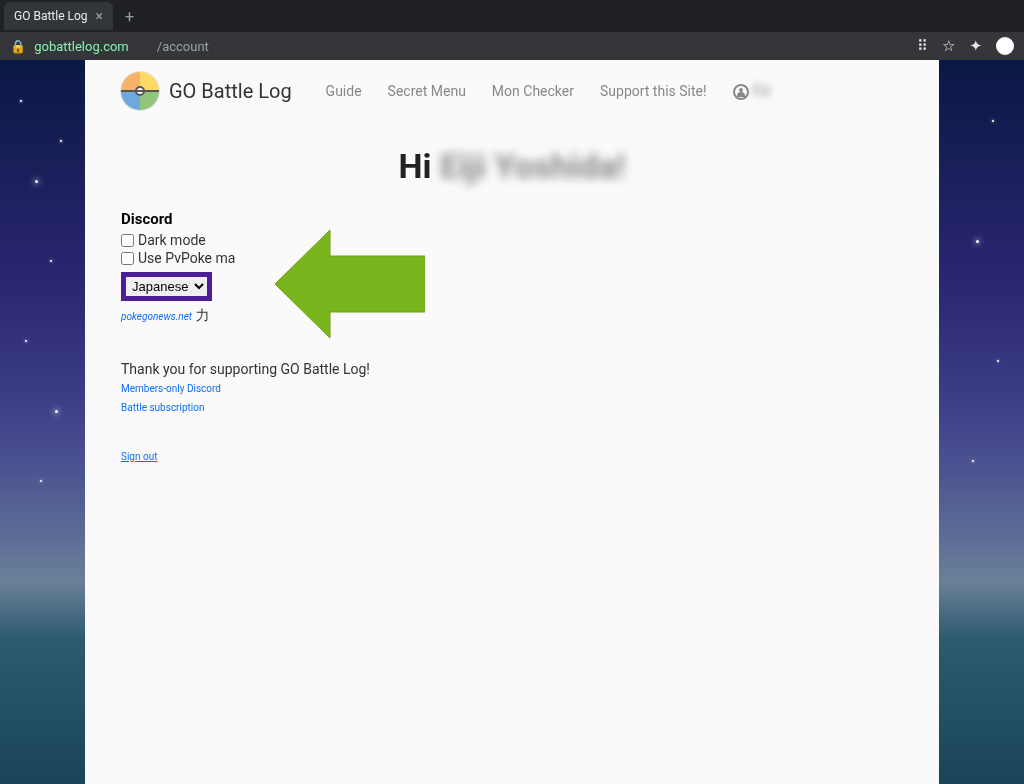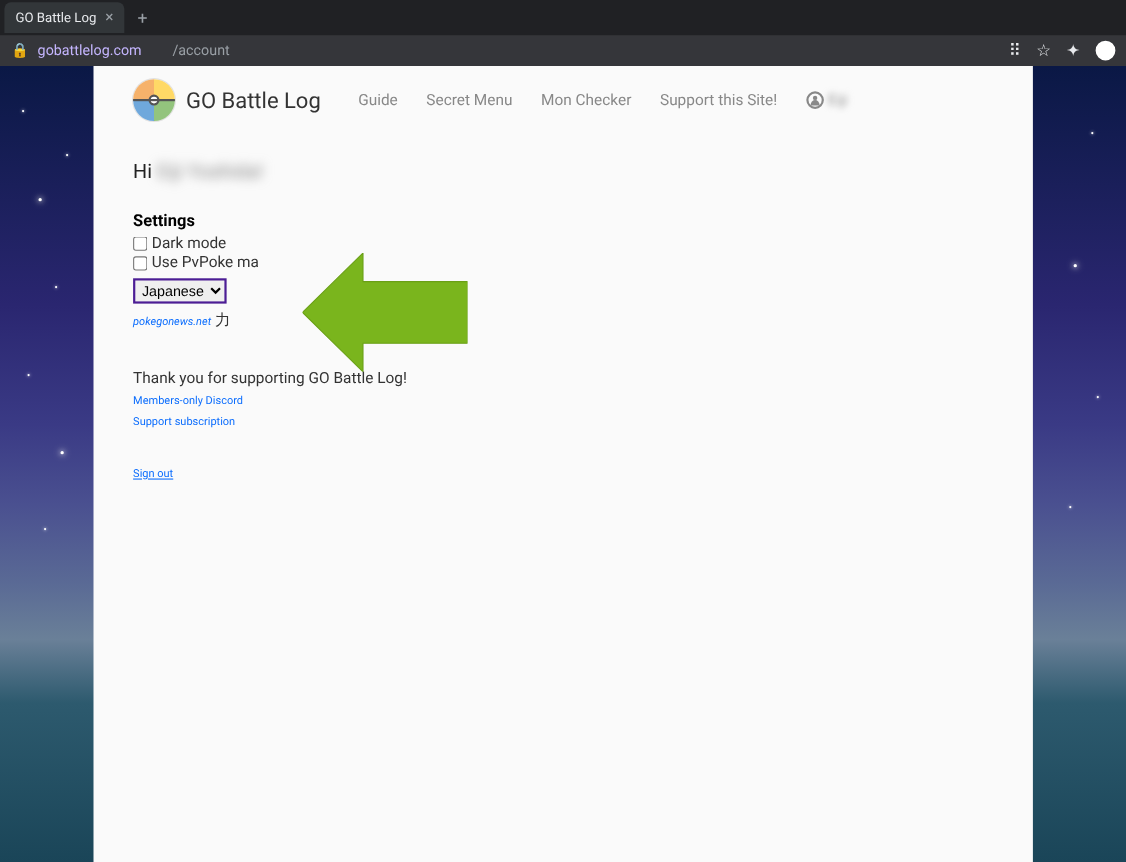--- a/index.html
+++ b/index.html
@@ -47,21 +47,21 @@
     .address-bar {
       height: 28px;
       background: #35363a;
       display: flex;
       align-items: center;
       padding: 0 10px;
       color: #9aa0a6;
       font-size: 13px;
       gap: 8px;
     }
-    .address-bar .url-host { color: #c4b5fd; }
+    .address-bar .url-host { color: #86efac; }
     .address-bar .url-path { color: #9aa0a6; margin-left: 28px; }
     .toolbar-icons {
       margin-left: auto;
       display: flex;
       gap: 14px;
       align-items: center;
       color: #e8eaed;
     }
     .toolbar-icons span { font-size: 15px; }
     
@@ -169,24 +169,25 @@
     .blurred-user {
       color: #999;
       filter: blur(3px);
       font-size: 14px;
     }
     
     .main {
       padding: 24px 36px;
     }
     .greeting {
-      font-size: 18px;
-      font-weight: normal;
+      font-size: 34px;
+      font-weight: bold;
       color: #222;
       margin-bottom: 24px;
+      text-align: center;
     }
     .greeting-name {
       filter: blur(5px);
       color: #888;
     }
     .section-title {
       font-weight: bold;
       font-size: 15px;
       margin-bottom: 4px;
     }
@@ -195,21 +196,21 @@
       align-items: center;
       gap: 4px;
       font-size: 14px;
       color: #333;
       margin: 2px 0;
     }
     .checkbox-row input { margin: 0; }
     .lang-select {
       margin: 4px 0;
       font-size: 13px;
-      border: 2px solid #4c1d95;
+      border: 5px solid #4c1d95;
       background: #efefef;
       padding: 1px 2px;
     }
     .link {
       color: #0d6efd;
       text-decoration: none;
       font-size: 10px;
       cursor: pointer;
     }
     .link.italic { font-style: italic; }
@@ -288,21 +289,21 @@
       <a class="nav-link">
         <span class="account-icon"></span><span class="blurred-user">Eiji</span>
       </a>
     </div>
 
     <div class="main">
       <h1 class="greeting">
         <span>Hi </span><span class="greeting-name">Eiji Yoshida!</span>
       </h1>
       
-      <div class="section-title">Settings</div>
+      <div class="section-title">Discord</div>
       
       <label class="checkbox-row">
         <input type="checkbox" style="">
         <span>Dark mode</span>
       </label>
       
       <label class="checkbox-row">
         <input type="checkbox" style="">
         <span>Use PvPoke ma</span>
       </label>
@@ -312,21 +313,21 @@
           <option>Japanese</option>
         </select>
       </div>
       
       <div>
         <a class="link italic">pokegonews.net</a><span class="trail-text"> 力</span>
       </div>
       
       <div class="support-text">Thank you for supporting GO Battle Log!</div>
       <div><a class="link">Members-only Discord</a></div>
-      <div><a class="link">Support subscription</a></div>
+      <div><a class="link">Battle subscription</a></div>
       
       <a class="link sign-out">Sign out</a>
     </div>
 
     <svg class="arrow" viewBox="0 0 150 108">
       <polygon points="0,54 55,0 55,26 150,26 150,82 55,82 55,108" fill="#7ab51d" stroke="#6aa016" stroke-width="1"></polygon>
     </svg>
   </div>
 </div>
 

